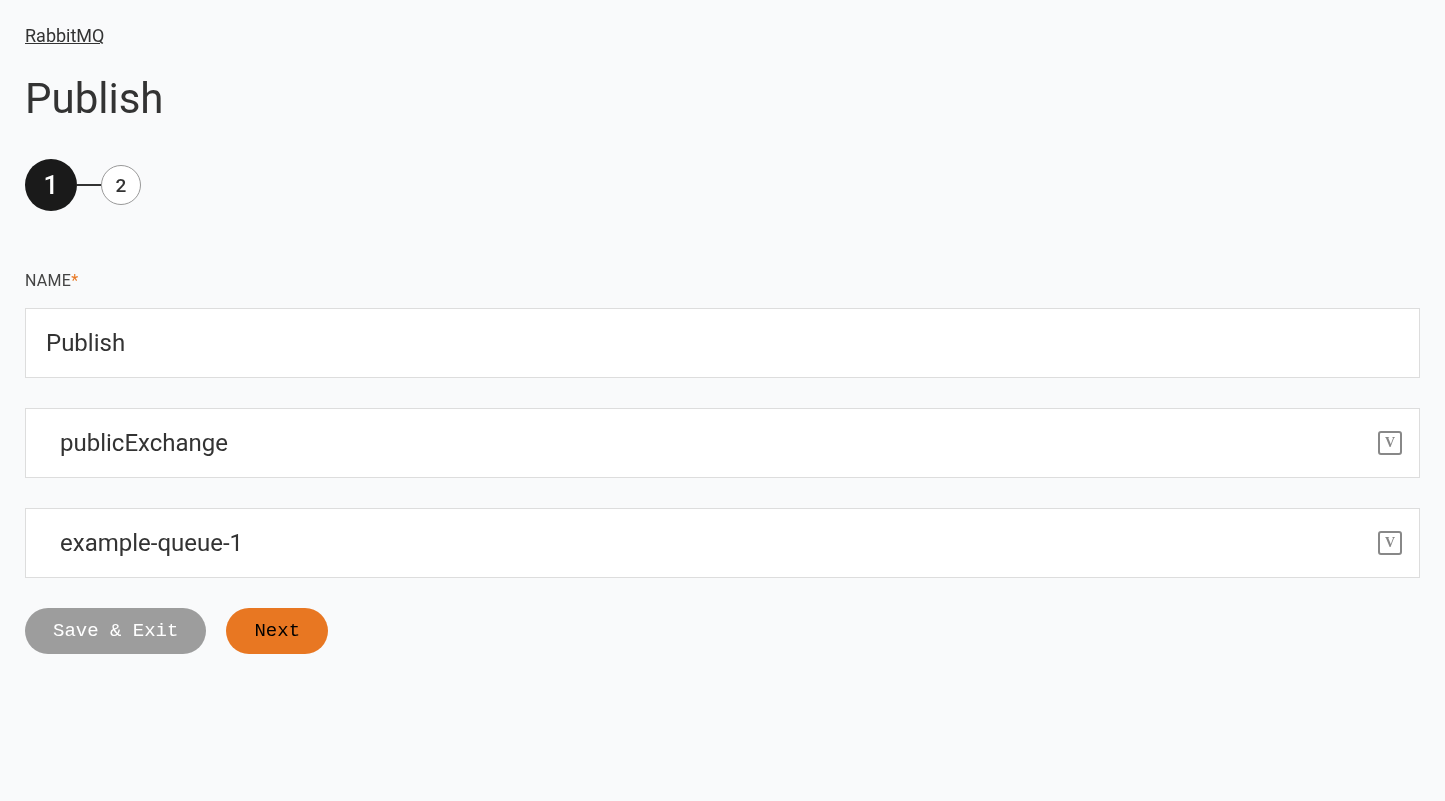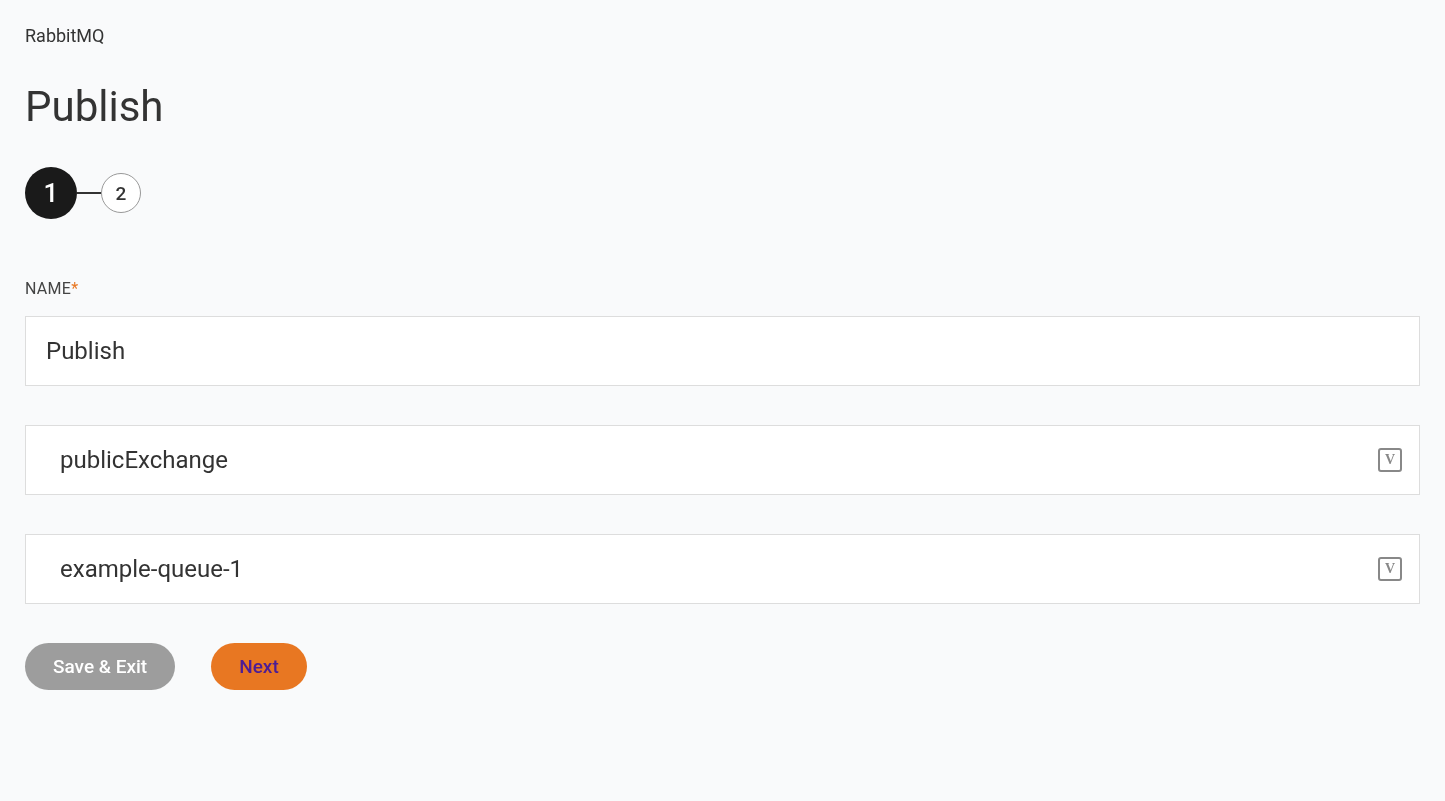--- a/index.html
+++ b/index.html
@@ -8,24 +8,25 @@
       padding: 0;
     }
     body {
       font-family: -apple-system, BlinkMacSystemFont, "Segoe UI", Roboto, "Helvetica Neue", Arial, sans-serif;
       background: #f9fafb;
       padding: 25px;
       color: #333;
     }
     .breadcrumb {
       font-size: 18px;
+      text-decoration: underline;
       color: #333;
       cursor: pointer;
       display: inline-block;
-      margin-bottom: 36px;
+      margin-bottom: 28px;
     }
     .page-title {
       font-size: 42px;
       font-weight: 400;
       color: #333;
       margin-bottom: 36px;
     }
     .stepper {
       display: flex;
       align-items: center;
@@ -53,21 +54,21 @@
       color: #333;
       border: 1.5px solid #999;
       font-size: 19px;
     }
     .step-connector {
       width: 24px;
       height: 1.5px;
       background: #333;
     }
     .form-group {
-      margin-bottom: 39px;
+      margin-bottom: 30px;
     }
     .form-label {
       font-size: 16px;
       color: #444;
       letter-spacing: 0.3px;
       margin-bottom: 18px;
       display: block;
     }
     .required {
       color: #e87722;
@@ -103,39 +104,40 @@
       align-items: center;
       justify-content: center;
       color: #888;
       font-size: 14px;
       font-weight: 600;
       font-family: Georgia, serif;
       cursor: pointer;
     }
     .button-row {
       display: flex;
-      gap: 36px;
+      gap: 20px;
       margin-top: 12px;
+      font-family: Liberation Mono, monospace;
     }
     .btn {
       border: none;
       border-radius: 24px;
       padding: 12px 28px;
       font-size: 19px;
       font-weight: 500;
       cursor: pointer;
       font-family: inherit;
     }
     .btn-gray {
       background: #9d9d9d;
       color: #fff;
     }
     .btn-orange {
       background: #e87722;
-      color: #4c1d95;
+      color: #000000;
     }
   </style>
 </head>
 <body>
 
 
 
 <a class="breadcrumb">RabbitMQ</a>
 
 <h1 class="page-title">Publish</h1>

